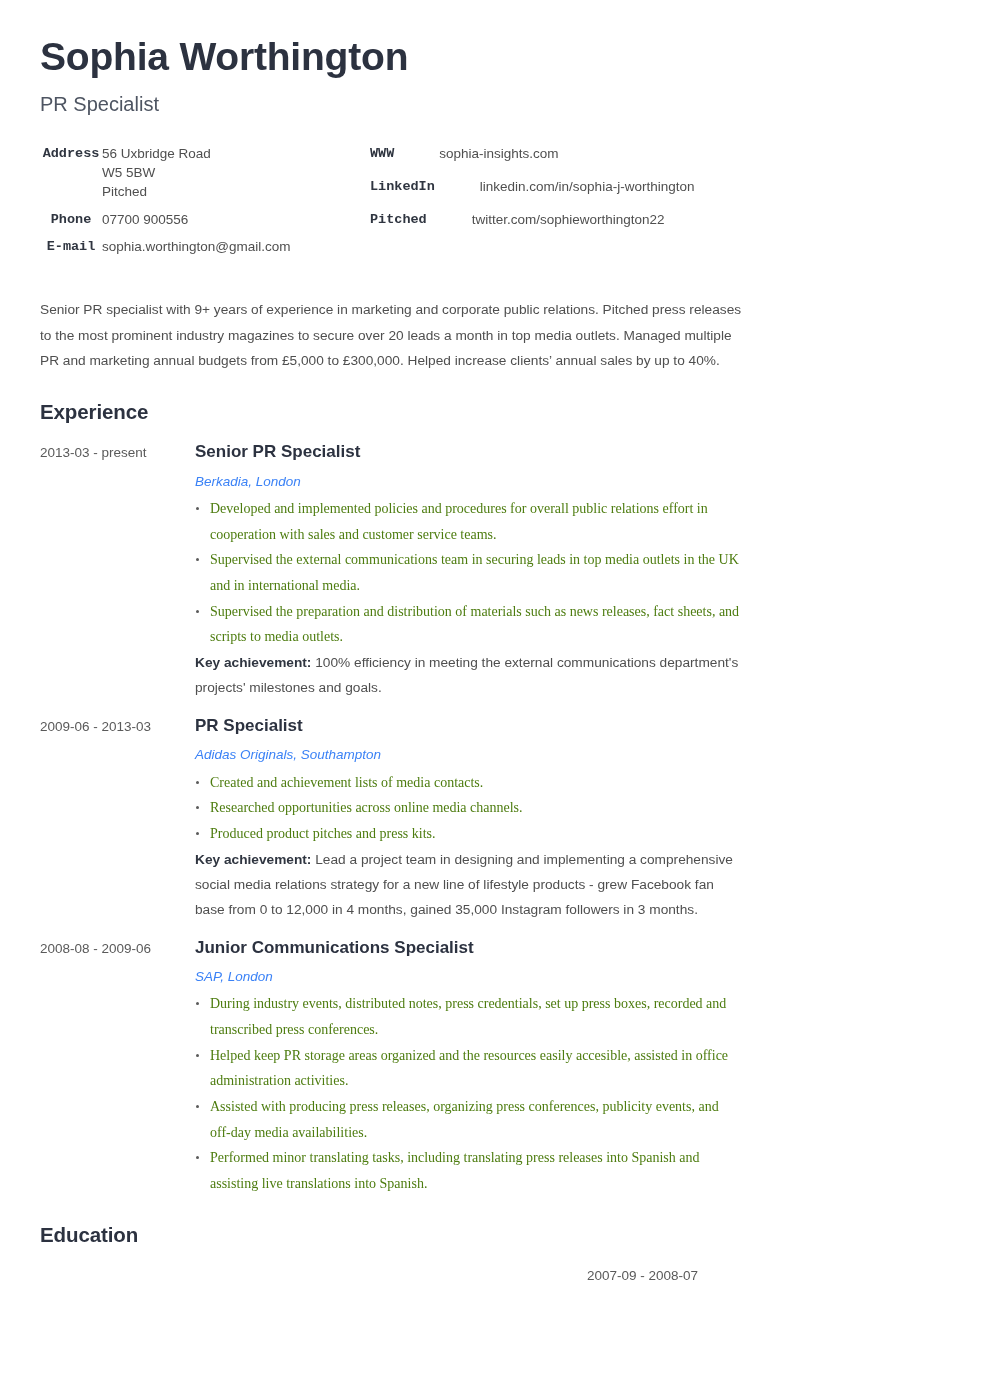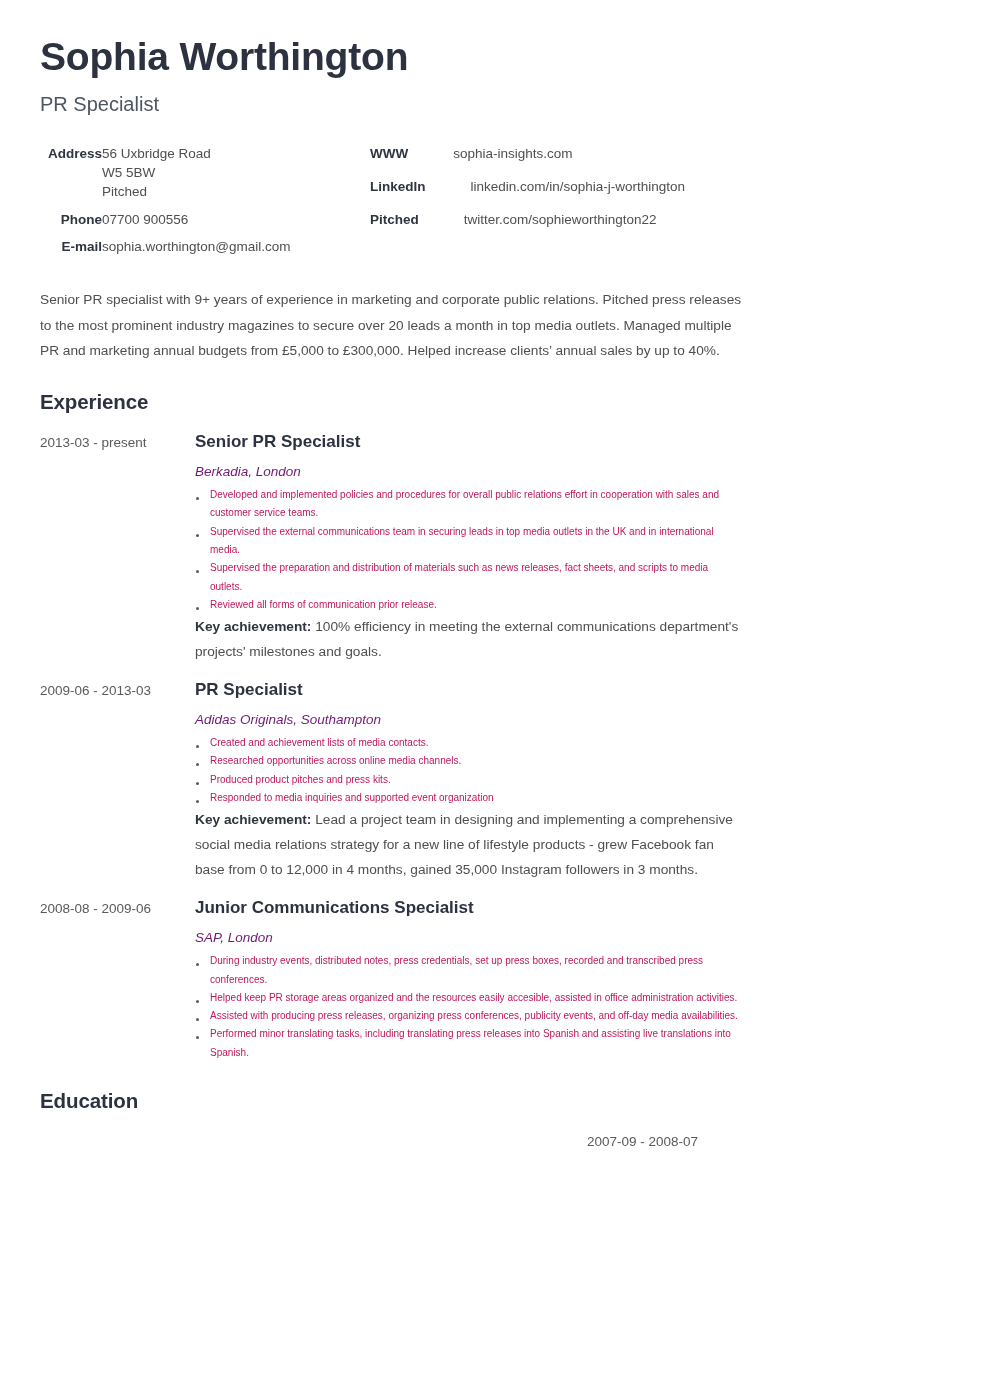--- a/index.html
+++ b/index.html
@@ -54,21 +54,22 @@
     align-items: flex-start;
     margin-bottom: 11px;
     line-height: 1.25;
   }
   .c-row.tight { margin-bottom: 2px; }
   .c-label {
     font-size: 13.5px;
     font-weight: bold;
     color: #2f3540;
     white-space: nowrap;
-    text-align: right;
+    text-align: center;
+    font-family: Liberation Mono, monospace;
   }
   .left .c-label { width: 62px; flex: 0 0 62px; }
   .right .c-label { min-width: 0; flex: 0 0 auto; margin-right: 7px; }
   .c-value {
     font-size: 13.5px;
     color: #4f4f4f;
     font-weight: normal;
   }
   .left .c-value { padding-left: 0px; }
   .addr-extra {
@@ -76,21 +77,21 @@
     color: #4f4f4f;
     padding-left: 62px;
     margin-bottom: 2px;
     line-height: 1.25;
   }
   .addr-extra.last { margin-bottom: 11px; }
   .right .c-row { margin-bottom: 16px; gap: 38px; }
 
   
   .summary {
-    margin-top: 20px;
+    margin-top: 30px;
     font-size: 13.7px;
     line-height: 1.85;
     color: #4f4f4f;
     max-width: 912px;
   }
 
   
   .section { margin-top: 27px; }
   .section-title {
     font-size: 20.5px;
@@ -118,41 +119,42 @@
   .entry-role {
     font-size: 17px;
     font-weight: bold;
     color: #2c3240;
     line-height: 1.25;
     margin: 0;
   }
   .entry-org {
     font-size: 13.5px;
     font-style: italic;
-    color: #701a75;
+    color: #3b82f6;
     margin-top: 10px;
     line-height: 1.3;
   }
   .entry-org.bold-org {
     font-style: normal;
     font-weight: bold;
     color: #2f3540;
     margin-top: 11px;
   }
   ul.bullets {
     list-style: none;
     margin: 6px 0 0 0;
     padding: 0;
   }
   ul.bullets li {
     position: relative;
     padding-left: 15px;
-    font-size: 10px;
+    font-size: 14px;
     line-height: 1.83;
-    color: #be185d;
+    color: #4d7c0f;
+    font-family: Liberation Serif, serif;
   }
   ul.bullets li::before {
     content: "";
     position: absolute;
     left: 1px;
     top: 11px;
     width: 3px;
     height: 3px;
     border-radius: 50%;
     background: #5a5a5a;
@@ -220,35 +222,33 @@
     <div id="experience-list">
         <div class="entry">
           <div class="entry-dates">2013-03 - present</div>
           <div class="entry-body">
             <div class="entry-role">Senior PR Specialist</div>
             <div class="entry-org">Berkadia, London</div>
             <ul class="bullets">
               <li>Developed and implemented policies and procedures for overall public relations effort in cooperation with sales and customer service teams.</li>
               <li>Supervised the external communications team in securing leads in top media outlets in the UK and in international media.</li>
               <li>Supervised the preparation and distribution of materials such as news releases, fact sheets, and scripts to media outlets.</li>
-              <li>Reviewed all forms of communication prior release.</li>
             </ul>
             <div class="achievement"><b>Key achievement:</b><span> 100% efficiency in meeting the external communications department's projects' milestones and goals.</span></div>
           </div>
         </div>
         <div class="entry">
           <div class="entry-dates">2009-06 - 2013-03</div>
           <div class="entry-body">
             <div class="entry-role">PR Specialist</div>
             <div class="entry-org">Adidas Originals, Southampton</div>
             <ul class="bullets">
               <li>Created and achievement lists of media contacts.</li>
               <li>Researched opportunities across online media channels.</li>
               <li>Produced product pitches and press kits.</li>
-              <li>Responded to media inquiries and supported event organization</li>
             </ul>
             <div class="achievement"><b>Key achievement:</b><span> Lead a project team in designing and implementing a comprehensive social media relations strategy for a new line of lifestyle products - grew Facebook fan base from 0 to 12,000 in 4 months, gained 35,000 Instagram followers in 3 months.</span></div>
           </div>
         </div>
         <div class="entry">
           <div class="entry-dates">2008-08 - 2009-06</div>
           <div class="entry-body">
             <div class="entry-role">Junior Communications Specialist</div>
             <div class="entry-org">SAP, London</div>
             <ul class="bullets">

